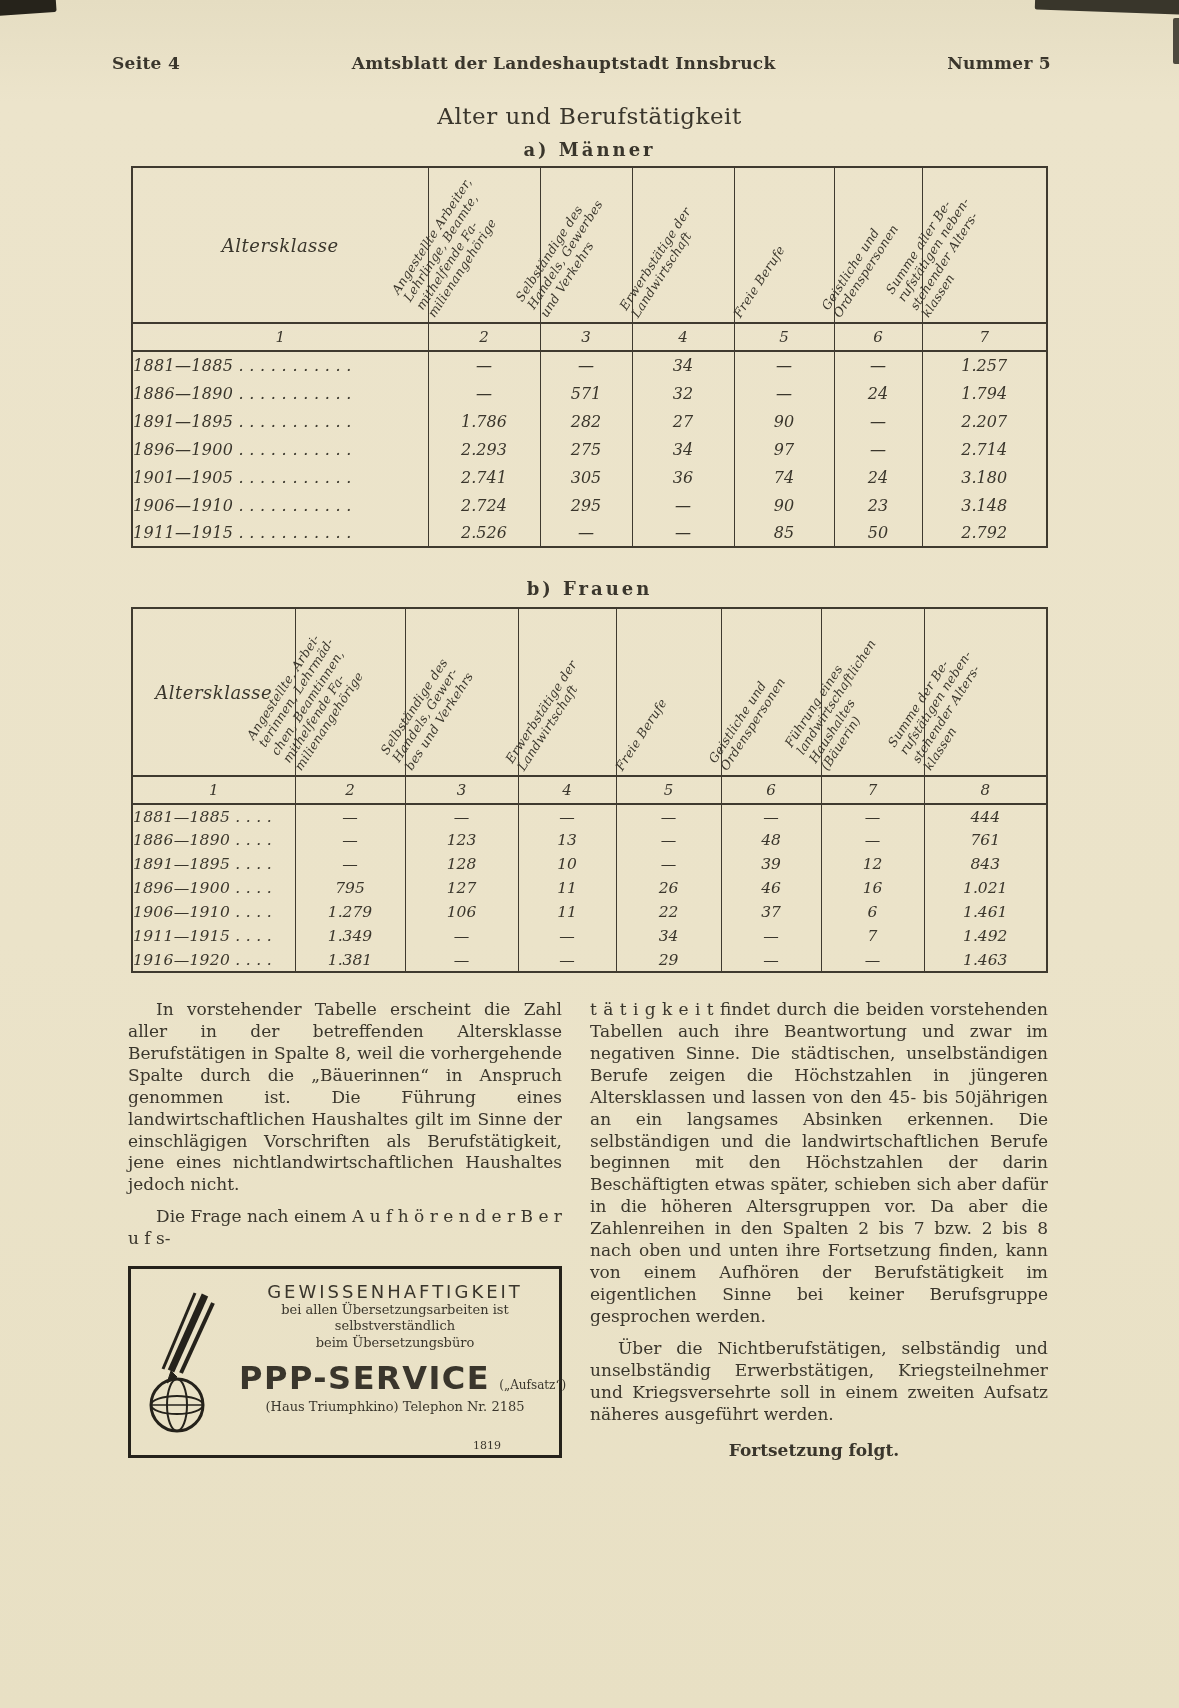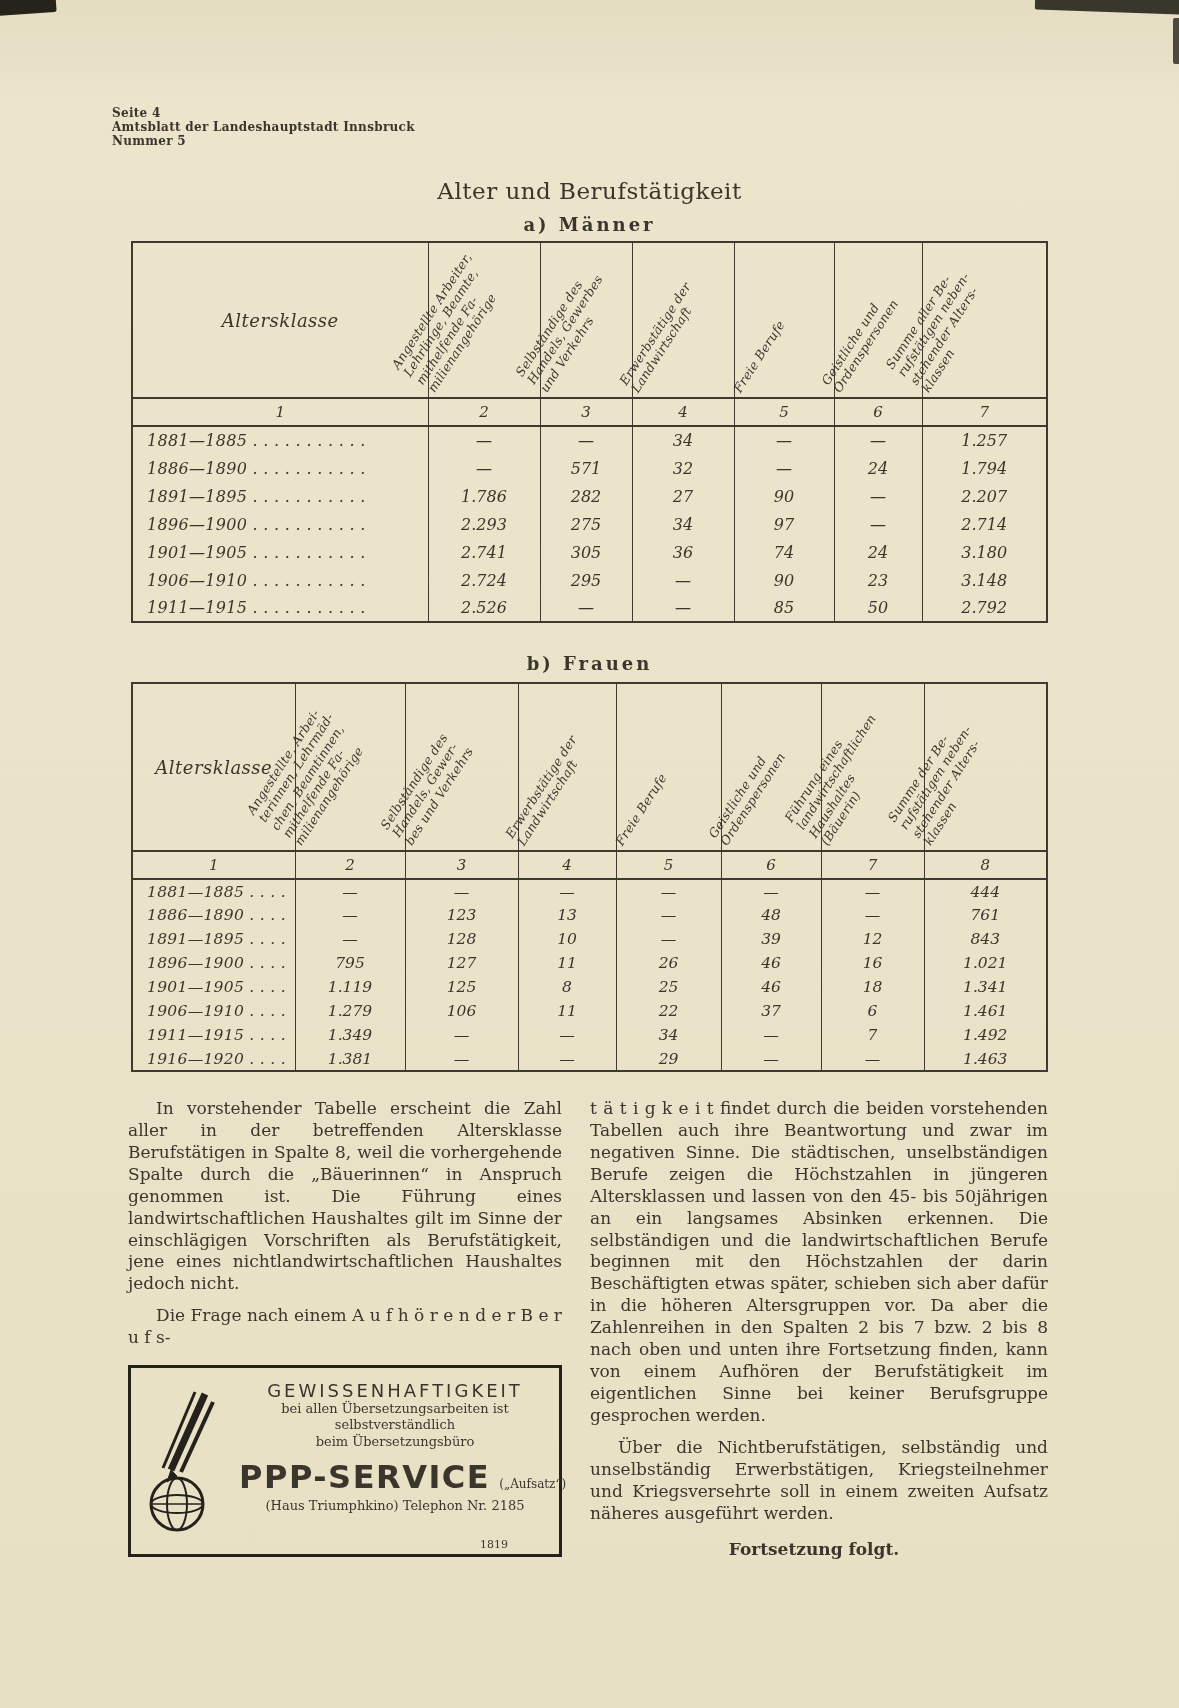--- a/index.html
+++ b/index.html
@@ -12,22 +12,22 @@
     color:var(--ink,#3a362c);
     overflow:hidden;
   }
   .artifact{position:absolute;background:#26231b;border-radius:2px;}
   .artifact-tl{top:-6px;left:-8px;width:64px;height:20px;transform:rotate(-4deg);}
   .artifact-tr{top:-4px;right:-6px;width:150px;height:16px;transform:rotate(2deg);opacity:.9;}
   .artifact-tr2{top:18px;right:-4px;width:10px;height:46px;opacity:.8;}
 
   .pagehead{
     display:flex;justify-content:space-between;align-items:baseline;
-    padding:106px 128px 0 112px;
-    font-size:12px;font-weight:bold;letter-spacing:0.3px;flex-direction:column;
+    padding:53px 128px 0 112px;
+    font-size:17px;font-weight:bold;letter-spacing:0.3px;
   }
   h1.title{
     margin:30px 0 0 0;text-align:center;
     font-size:23px;font-weight:normal;letter-spacing:0.5px;
   }
   h2.caption{
     margin:10px 0 6px 0;text-align:center;
     font-size:18px;font-weight:bold;letter-spacing:3px;
   }
   h2.caption-b{margin-top:30px;margin-bottom:8px;}
@@ -54,21 +54,21 @@
   }
   .num-row td{
     border-bottom:2px solid var(--line,#3f3a2f);
     height:26px;line-height:26px;text-align:center;font-size:15px;
   }
   .datatable tbody td{text-align:center;}
   #table-men tbody tr{height:28px;}
   #table-men tbody td{font-size:16px;}
   #table-women tbody tr{height:24px;}
   #table-women tbody td{font-size:15.5px;}
-  .datatable tbody td.rowlabel{text-align:left;padding-left:14px;letter-spacing:0.3px;margin-left:6px;}
+  .datatable tbody td.rowlabel{text-align:left;letter-spacing:0.3px;margin-left:6px;}
 
   .textcols{
     display:flex;gap:28px;
     margin:26px 0 0 128px;width:920px;
   }
   .tcol-left{width:434px;}
   .tcol-right{width:458px;}
   p.para{
     margin:0 0 10px 0;
     font-size:17px;line-height:1.29;text-align:justify;text-indent:28px;
@@ -93,21 +93,21 @@
   .ad-brand{
     font-family:"DejaVu Sans","Liberation Sans",sans-serif;
     font-weight:bold;font-size:32px;letter-spacing:1.5px;
   }
   .ad-brand-suffix{font-size:12px;margin-left:4px;}
   .ad-address{
     font-family:"DejaVu Sans","Liberation Sans",sans-serif;
     font-weight:bold;font-size:13.5px;letter-spacing:0.4px;text-align:center;margin-top:6px;
   }
   .ad-line6{font-size:13px;text-align:center;margin-top:2px;}
-  .ad-num{position:absolute;right:51px;bottom:3px;font-size:11px;}
+  .ad-num{position:absolute;right:58px;bottom:3px;font-size:11px;}
 </style>
 </head>
 <body>
 
 <div class="page">
   <div class="artifact artifact-tl"></div>
   <div class="artifact artifact-tr"></div>
   <div class="artifact artifact-tr2"></div>
 
   <div class="pagehead">
@@ -335,30 +335,20 @@
         </tr>
         <tr>
           <td class="rowlabel">1896—1900  .  .  .  .</td>
           <td>795</td>
           <td>127</td>
           <td>11</td>
           <td>26</td>
           <td>46</td>
           <td>16</td>
           <td>1.021</td>
-        </tr>
-        <tr>
-          <td class="rowlabel">1901—1905  .  .  .  .</td>
-          <td>1.119</td>
-          <td>125</td>
-          <td>8</td>
-          <td>25</td>
-          <td>46</td>
-          <td>18</td>
-          <td>1.341</td>
         </tr>
         <tr>
           <td class="rowlabel">1906—1910  .  .  .  .</td>
           <td>1.279</td>
           <td>106</td>
           <td>11</td>
           <td>22</td>
           <td>37</td>
           <td>6</td>
           <td>1.461</td>

